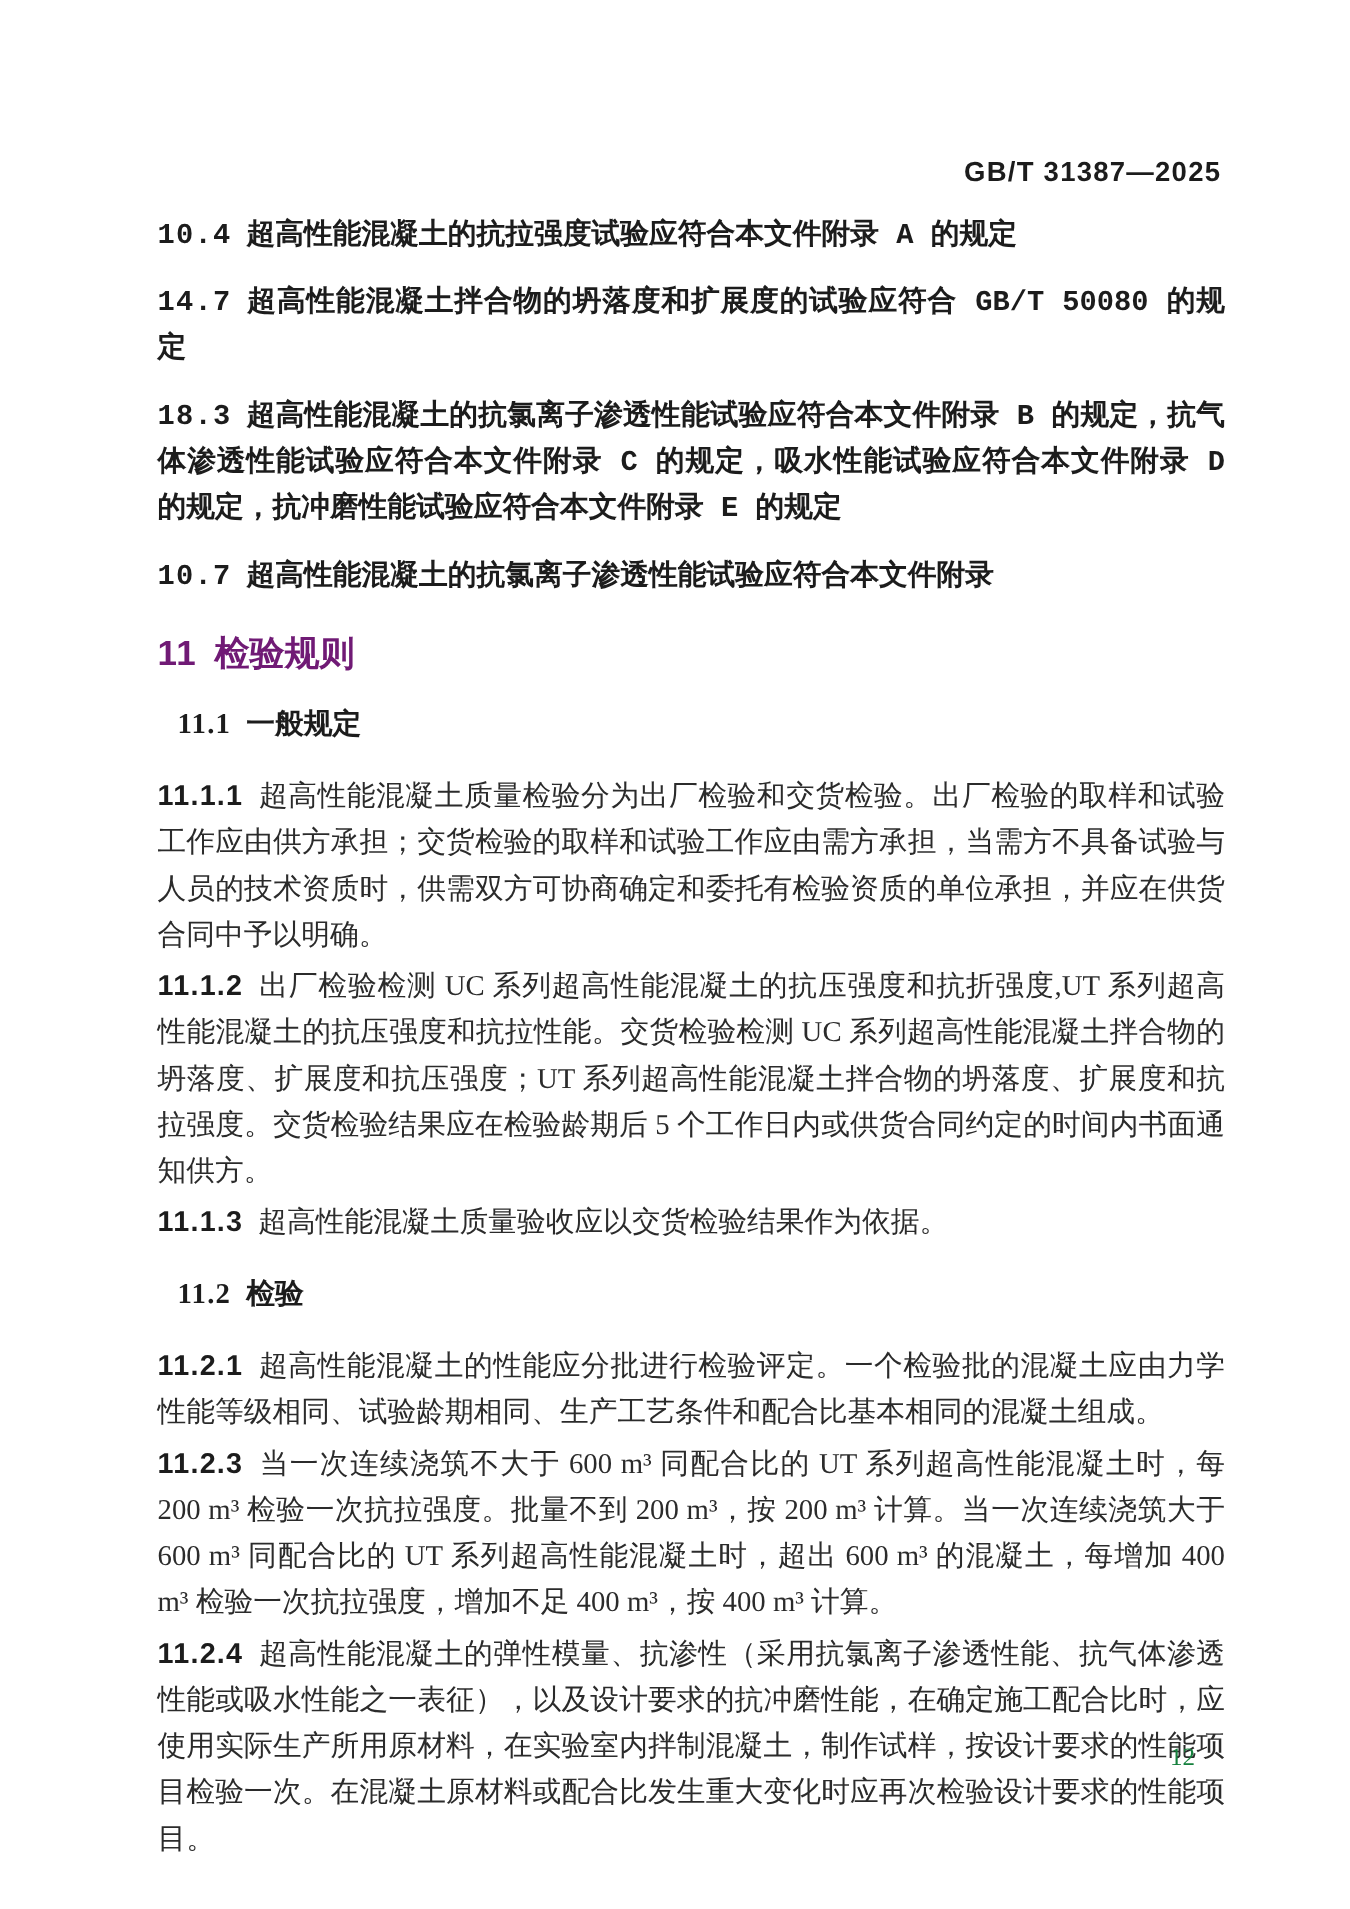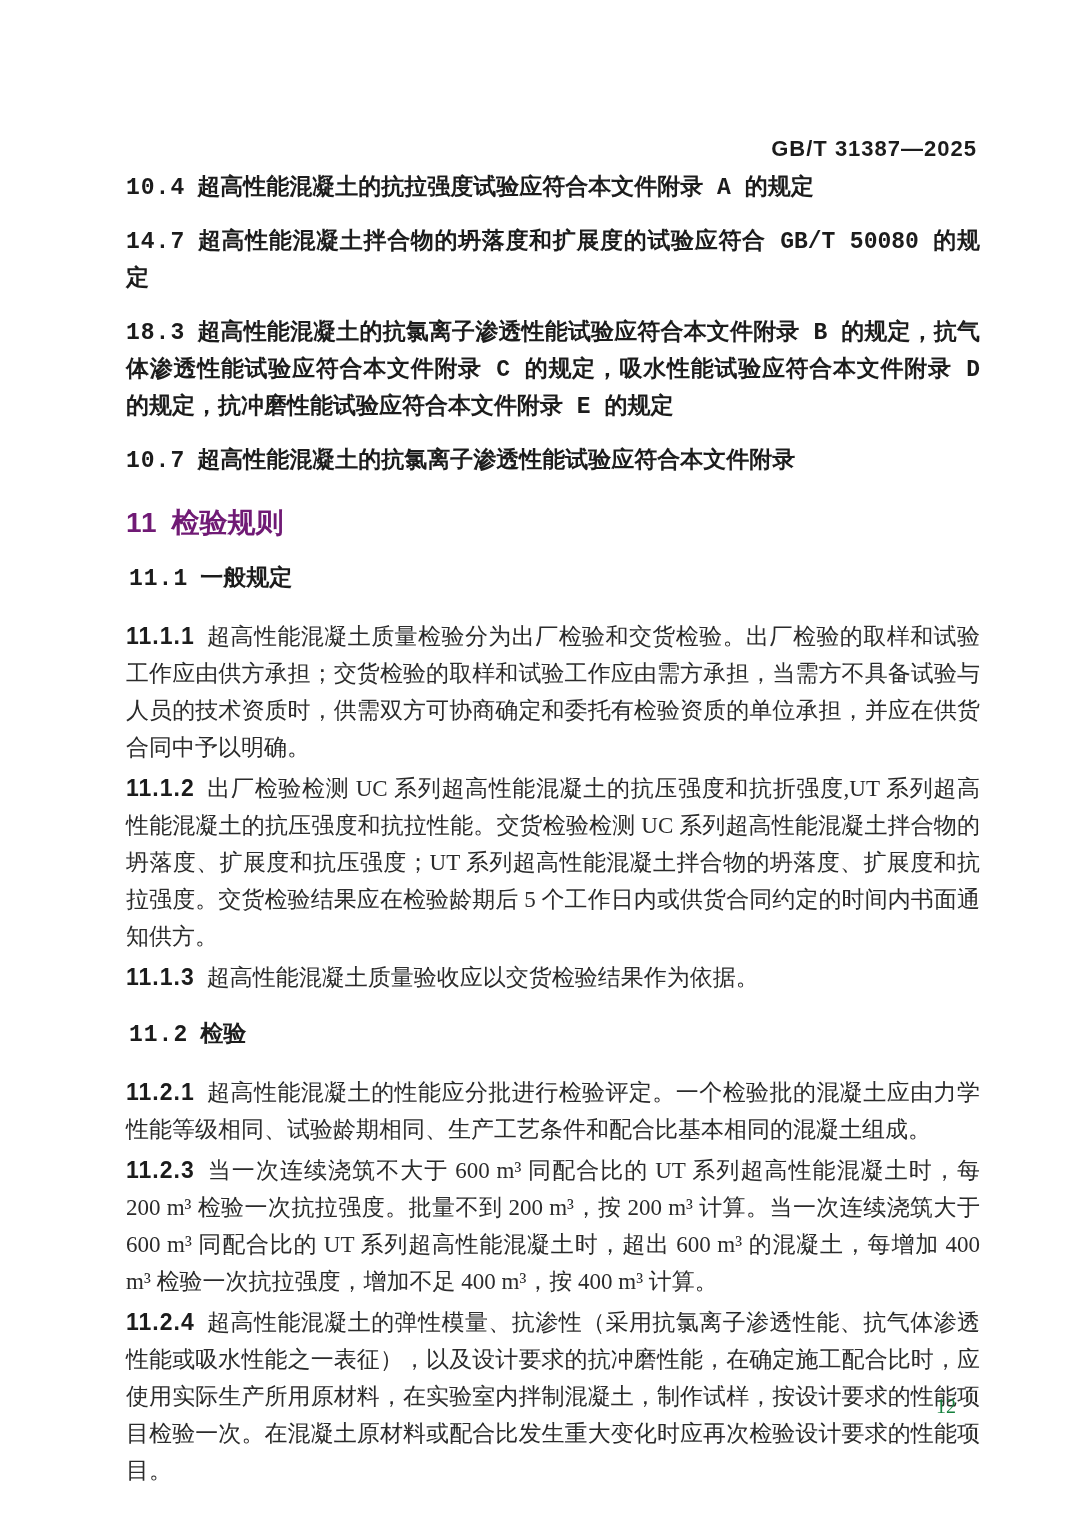--- a/index.html
+++ b/index.html
@@ -11,21 +11,21 @@
     position: relative;
     width: 1080px;
     height: 1527px;
     background: #ffffff;
     overflow: hidden;
     font-family: "Liberation Serif", "DejaVu Serif", serif;
     color: #2e2e2e;
   }
   .page-header {
     position: absolute;
-    top: 136px;
+    top: 125px;
     right: 103px;
     font-family: "Liberation Sans", "DejaVu Sans", sans-serif;
     font-size: 22px;
     font-weight: 600;
     letter-spacing: 1px;
     color: #1c1c1c;
   }
   .content {
     position: absolute;
     top: 170px;
@@ -51,26 +51,26 @@
     font-family: "Liberation Sans", "DejaVu Sans", sans-serif;
     font-weight: 700;
     font-size: 28px;
     line-height: 34px;
     color: #701a75;
     margin: 26px 0 24px 0;
   }
   .sec-heading .cnum { margin-right: 14px; letter-spacing: 1px; }
   
   .subsec-heading {
-    font-family: Liberation Mono, monospace;
+    font-family: Liberation Serif, serif;
     font-weight: 700;
     font-size: 23px;
     line-height: 30px;
     color: #1c1c1c;
-    margin: 0 0 24px 3px;
+    margin: 0 0 24px 16px;
   }
   .subsec-heading.gap-top { margin-top: 24px; }
   .subsec-heading .cnum { margin-right: 12px; letter-spacing: 1px; }
   
   .para {
     font-size: 23px;
     line-height: 37px;
     margin: 0 0 4px 0;
     text-align: justify;
     color: #2b2b2b;

